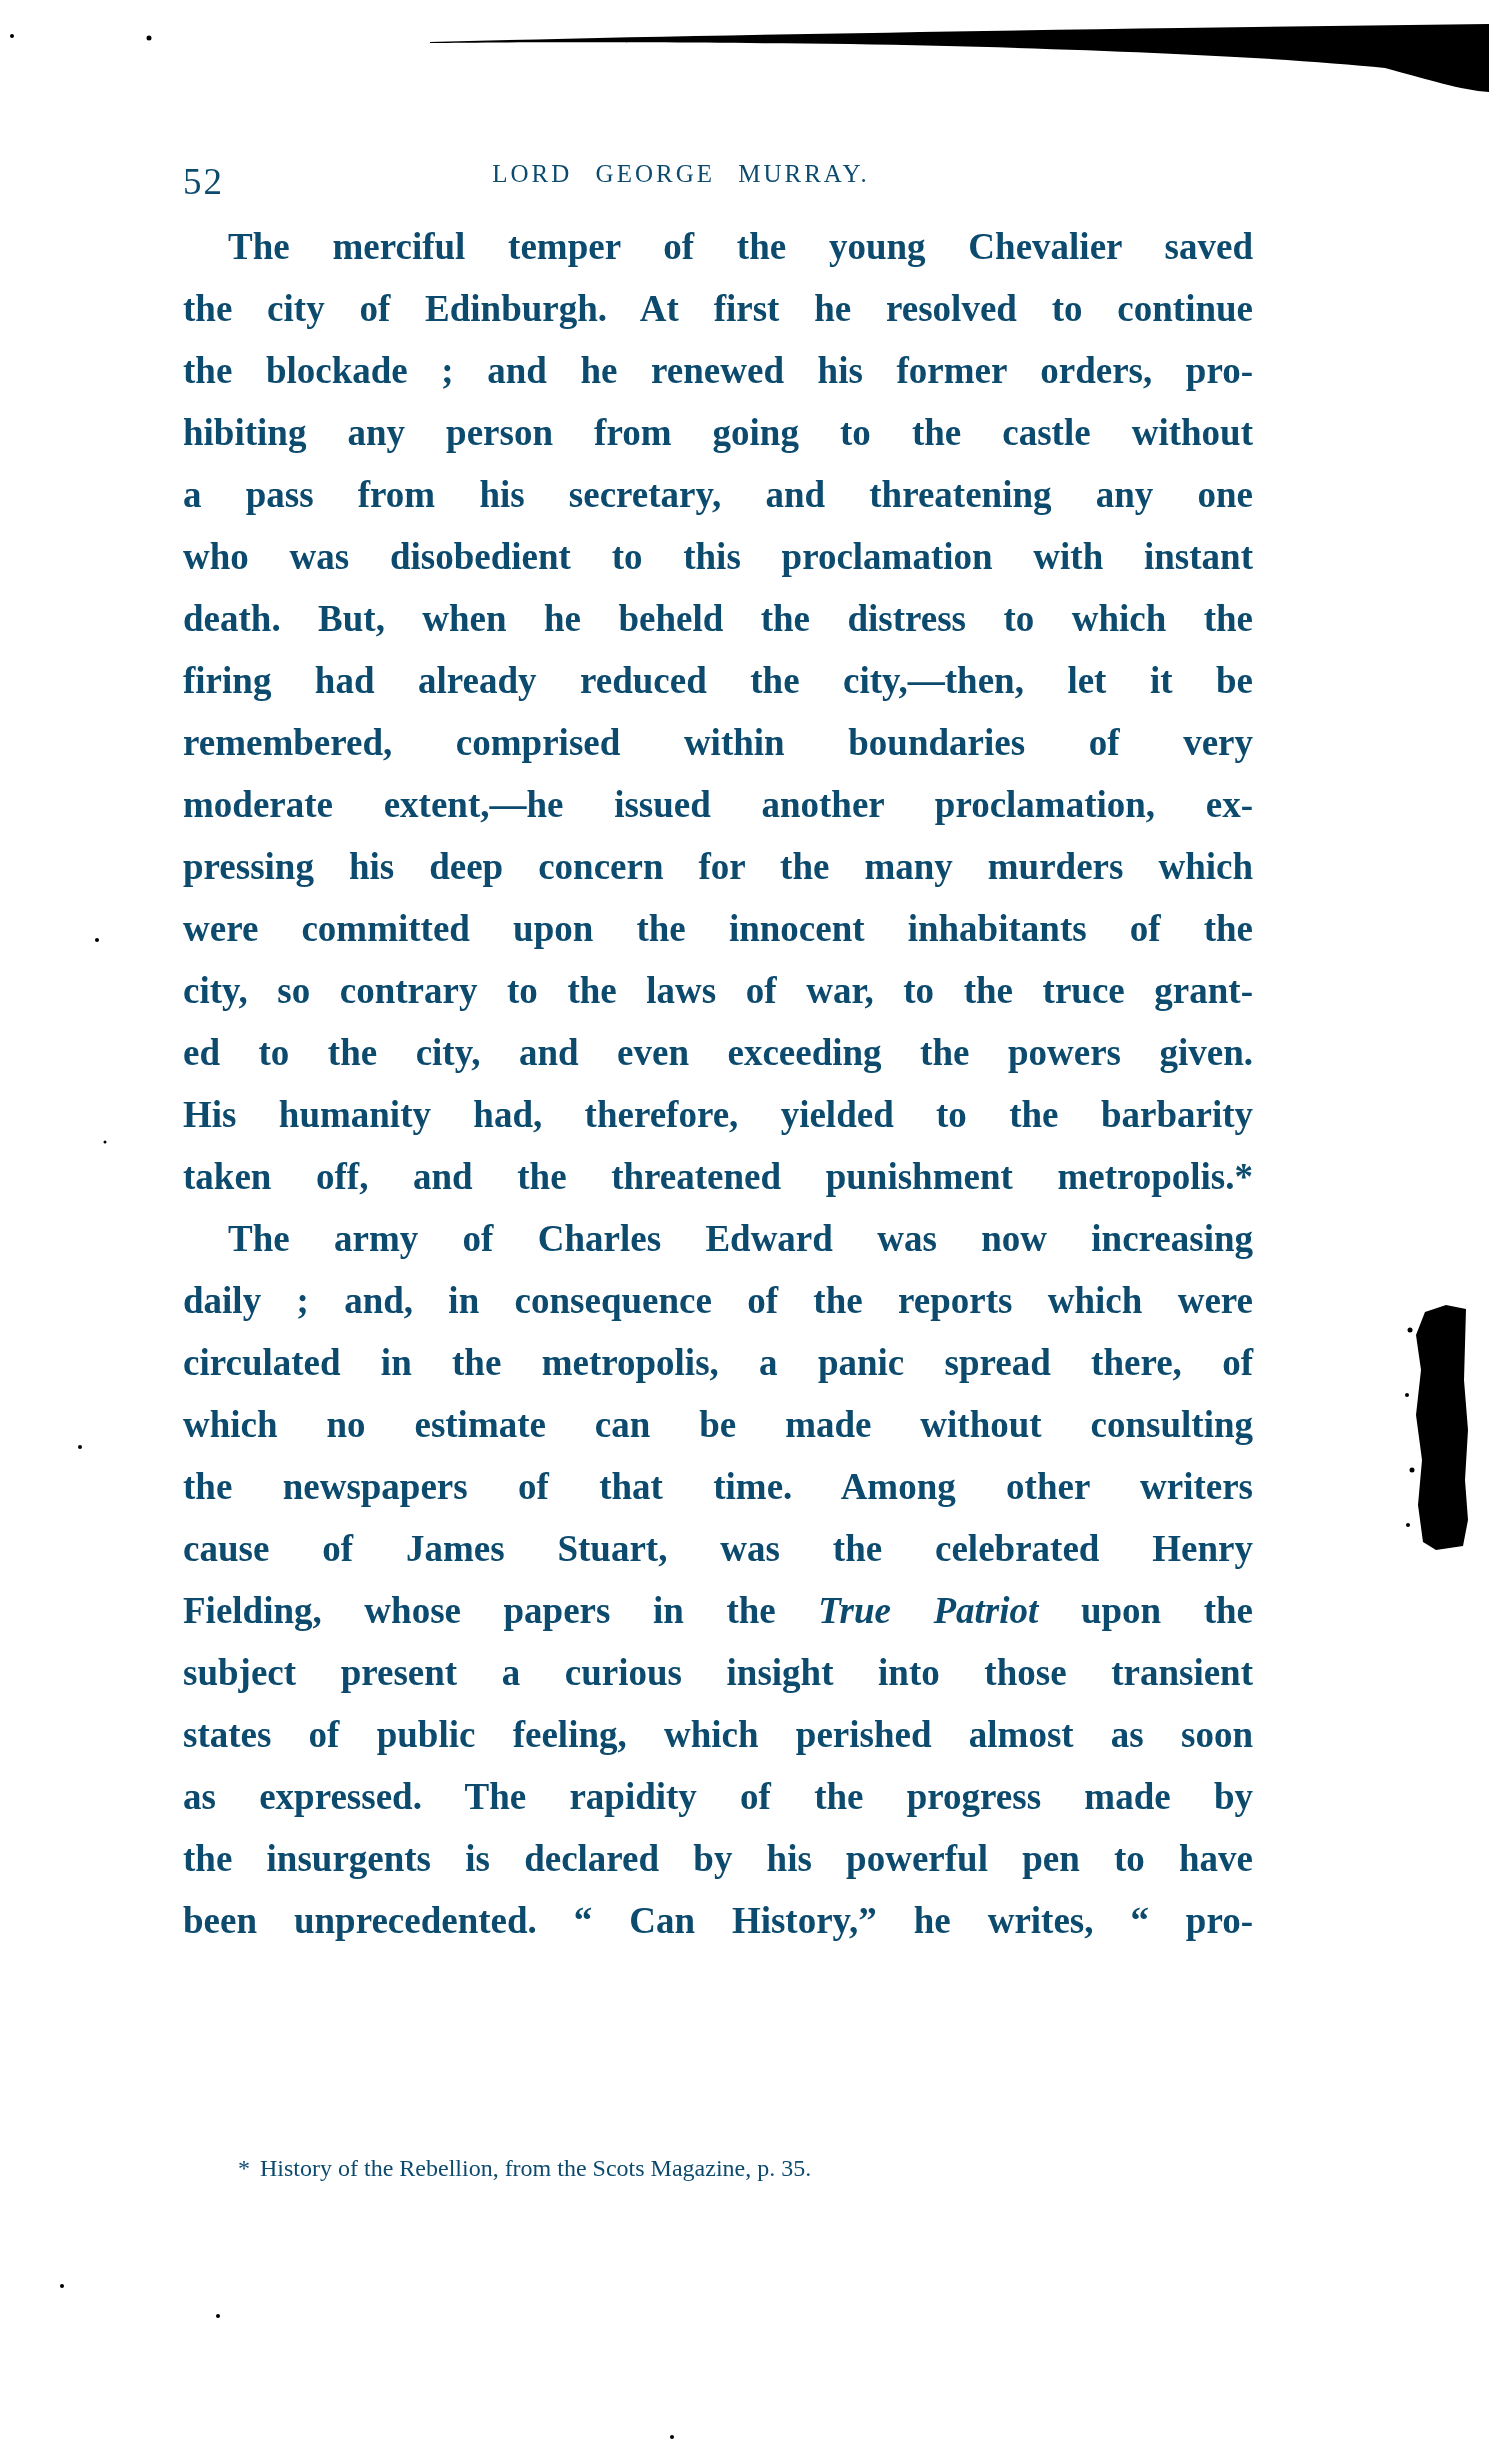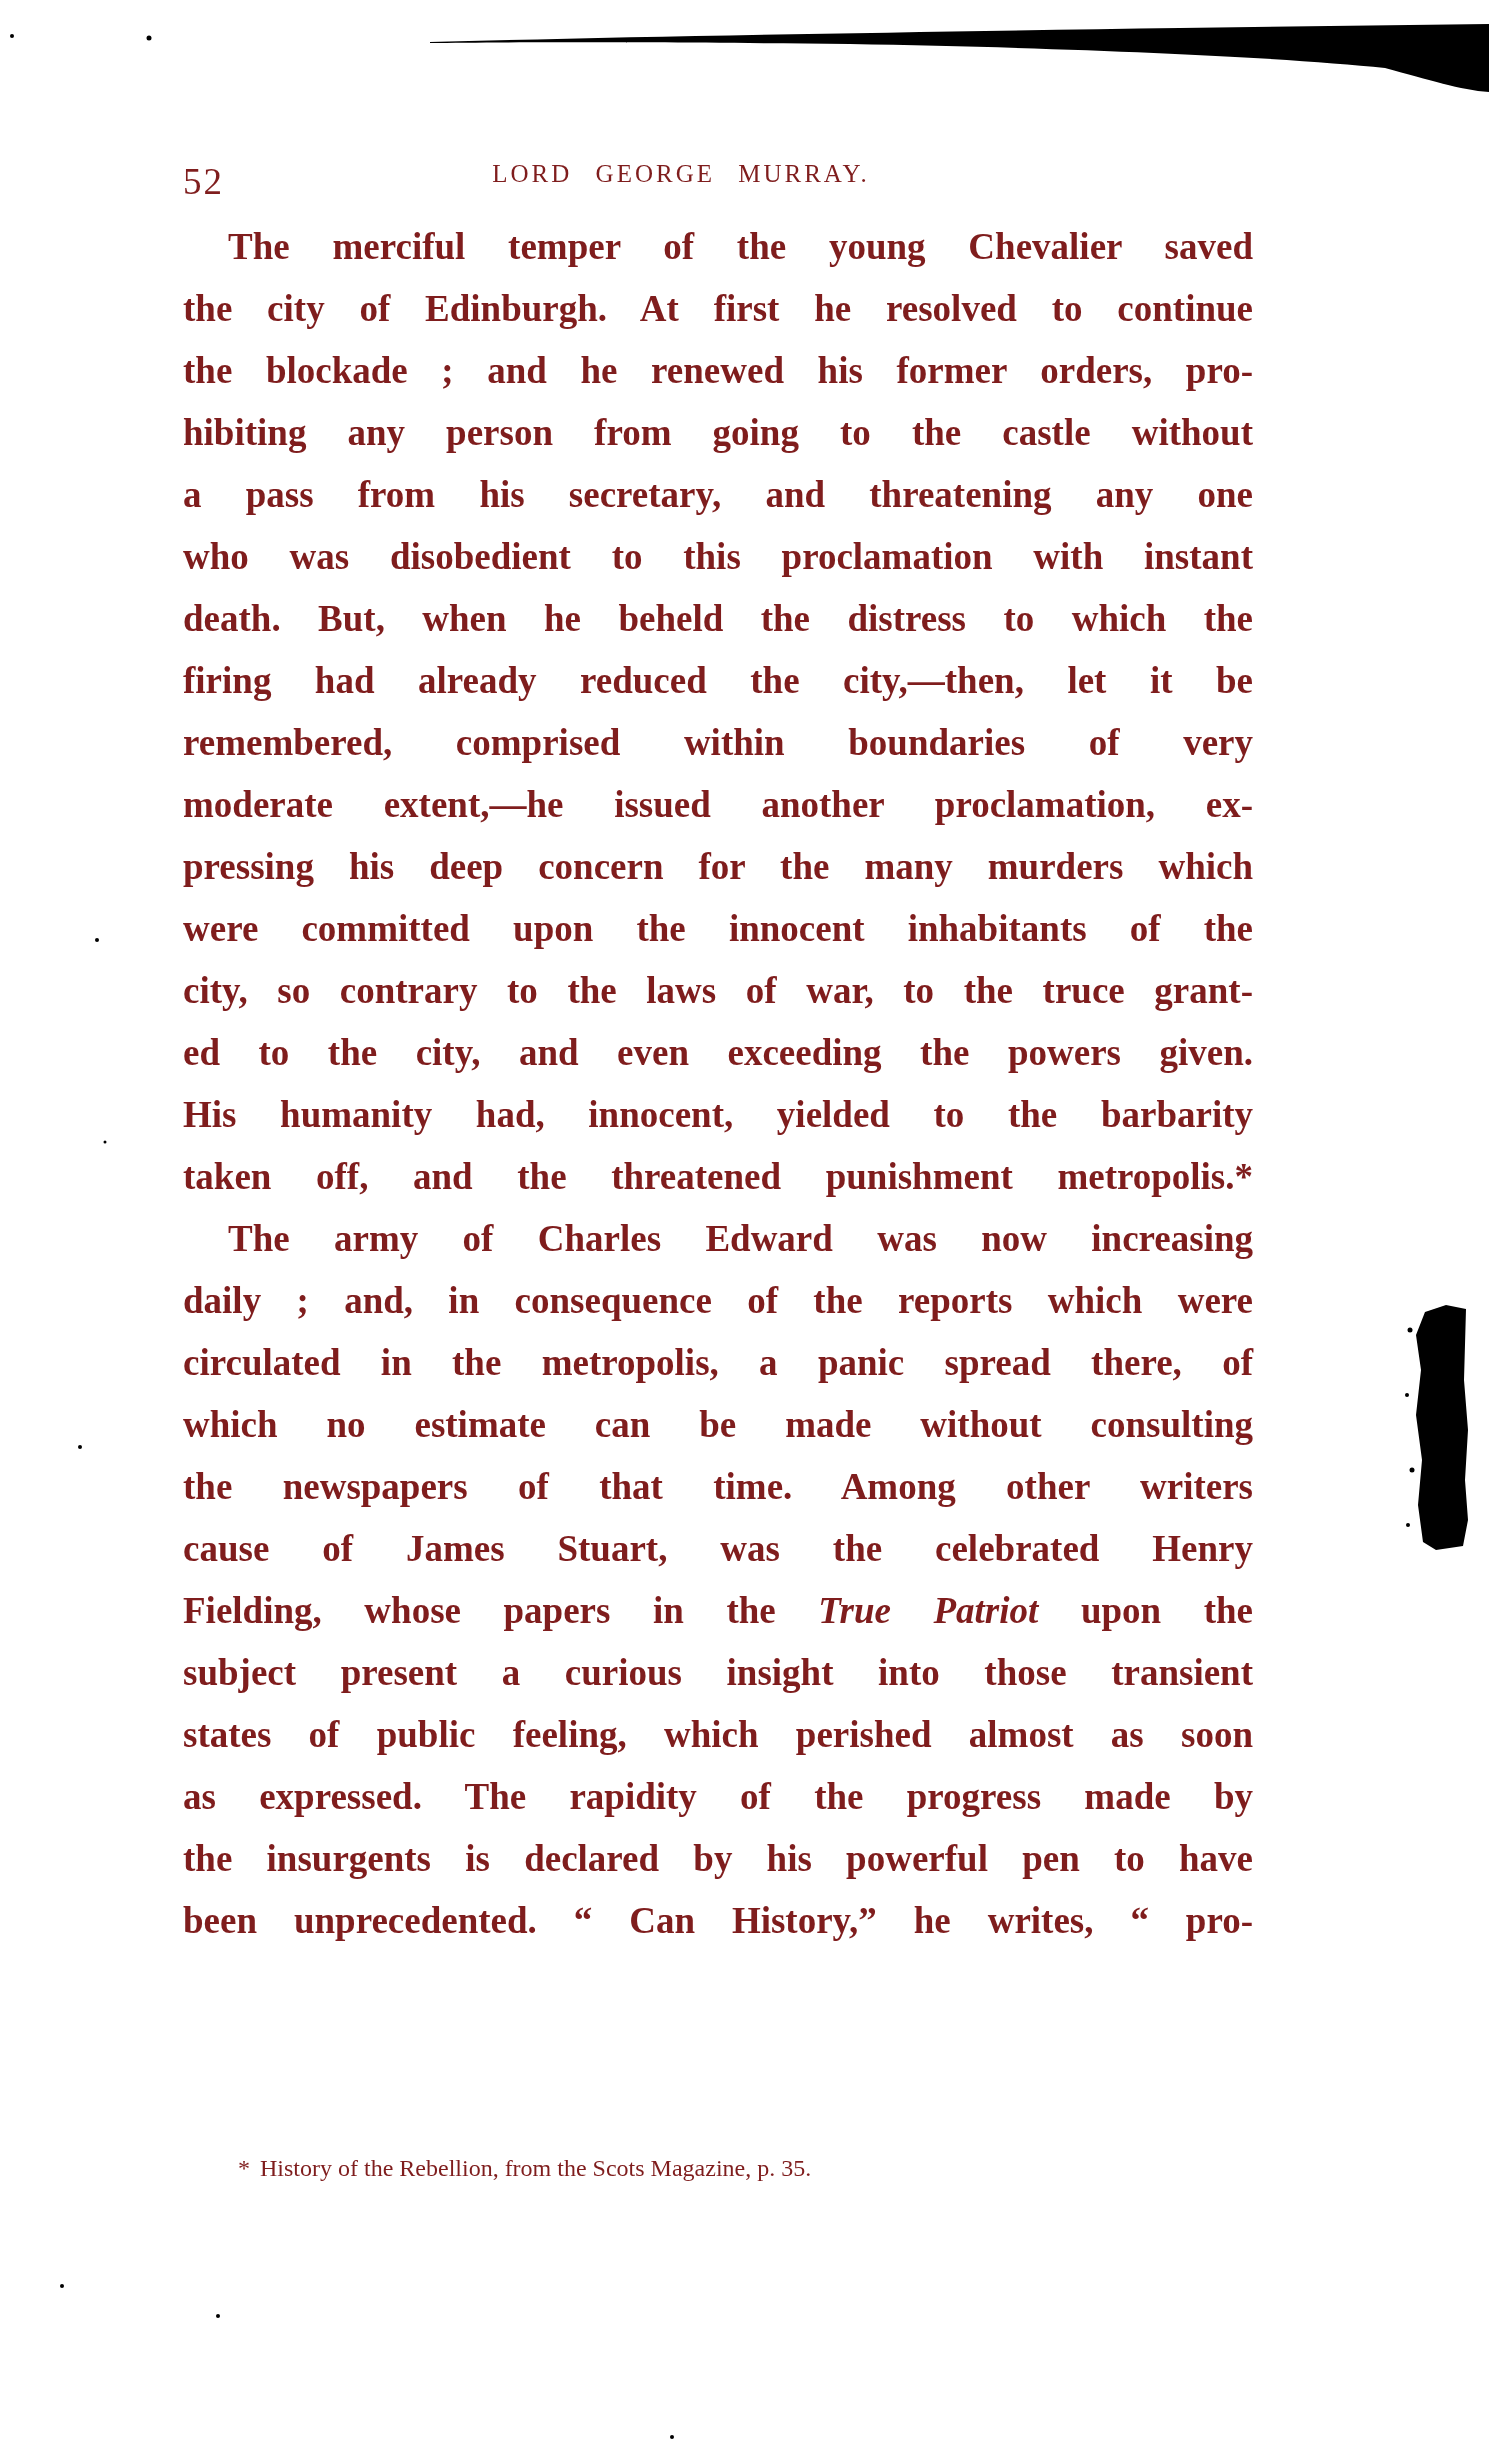--- a/index.html
+++ b/index.html
@@ -2,21 +2,21 @@
 <html><head>
 <meta charset="utf-8">
 <style>
   html,body{margin:0;padding:0;background:#e8e8e8;}
   .page{
     position:relative;
     width:1489px;height:2459px;
     background:#ffffff;
     overflow:hidden;
     font-family:"Liberation Serif", serif;
-    color:#7f1d1d;
+    color:#0c4a6e;
   }
   .overlay{position:absolute;top:0;left:0;pointer-events:none;}
   .header{position:absolute;top:160px;left:183px;width:1070px;height:46px;}
   .pagenum{
     position:absolute;left:0;top:0;
     font-size:37px;letter-spacing:2px;
   }
   .running-title{
     width:100%;text-align:center;
     padding-right:74px;box-sizing:border-box;
@@ -83,21 +83,21 @@
     <div class="line">a pass from his secretary, and threatening any one</div>
     <div class="line">who was disobedient to this proclamation with instant</div>
     <div class="line">death. But, when he beheld the distress to which the</div>
     <div class="line">firing had already reduced the city,—then, let it be</div>
     <div class="line">remembered, comprised within boundaries of very</div>
     <div class="line">moderate extent,—he issued another proclamation, ex-</div>
     <div class="line">pressing his deep concern for the many murders which</div>
     <div class="line">were committed upon the innocent inhabitants of the</div>
     <div class="line">city, so contrary to the laws of war, to the truce grant-</div>
     <div class="line">ed to the city, and even exceeding the powers given.</div>
-    <div class="line">His humanity had, innocent, yielded to the barbarity</div>
+    <div class="line">His humanity had, therefore, yielded to the barbarity</div>
     <div class="line">taken off, and the threatened punishment metropolis.*</div>
 
     <div class="line indent">The army of Charles Edward was now increasing</div>
     <div class="line">daily ; and, in consequence of the reports which were</div>
     <div class="line">circulated in the metropolis, a panic spread there, of</div>
     <div class="line">which no estimate can be made without consulting</div>
     <div class="line">the newspapers of that time. Among other writers</div>
     <div class="line">cause of James Stuart, was the celebrated Henry</div>
 
     <div class="line">

